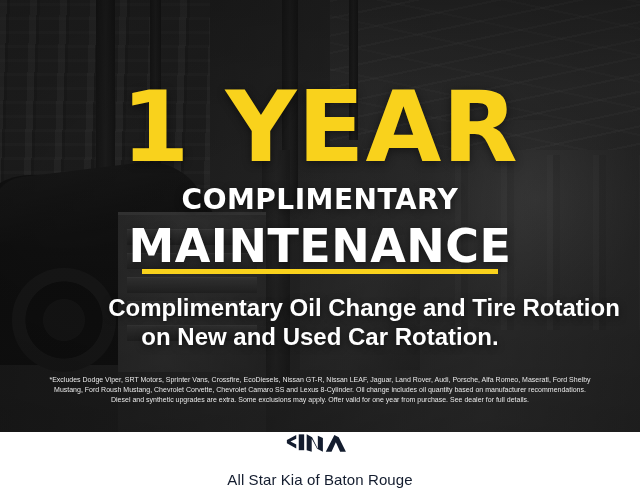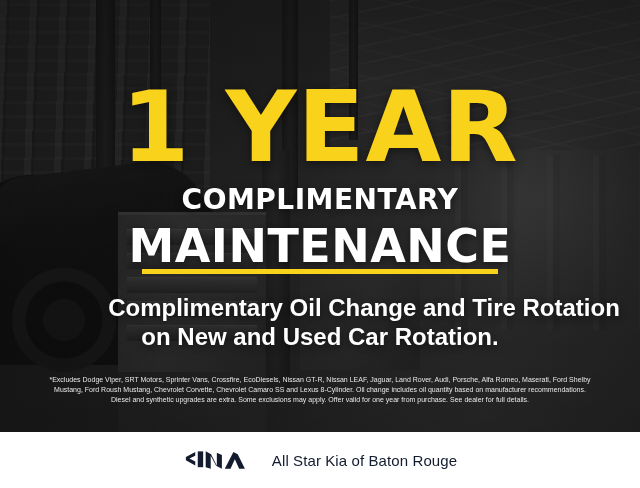--- a/index.html
+++ b/index.html
@@ -167,21 +167,21 @@
     font-family:"Liberation Sans", sans-serif;
   }
   .fineprint div{white-space:nowrap;}
 
   
   .footer{
     position:absolute;left:0;top:432px;width:640px;height:56px;
     background:#ffffff;
     display:flex;align-items:center;justify-content:center;
   }
-  .brandrow{display:flex;align-items:center;gap:17px;}
+  .brandrow{display:flex;align-items:center;gap:17px;flex-direction:column;}
   .kia-logo{display:block;}
   .dealer{
     font-size:15px;
     color:#131c2e;
     font-family:"Liberation Sans", sans-serif;
     letter-spacing:.1px;
     white-space:nowrap;
   }
 </style>
 </head>

